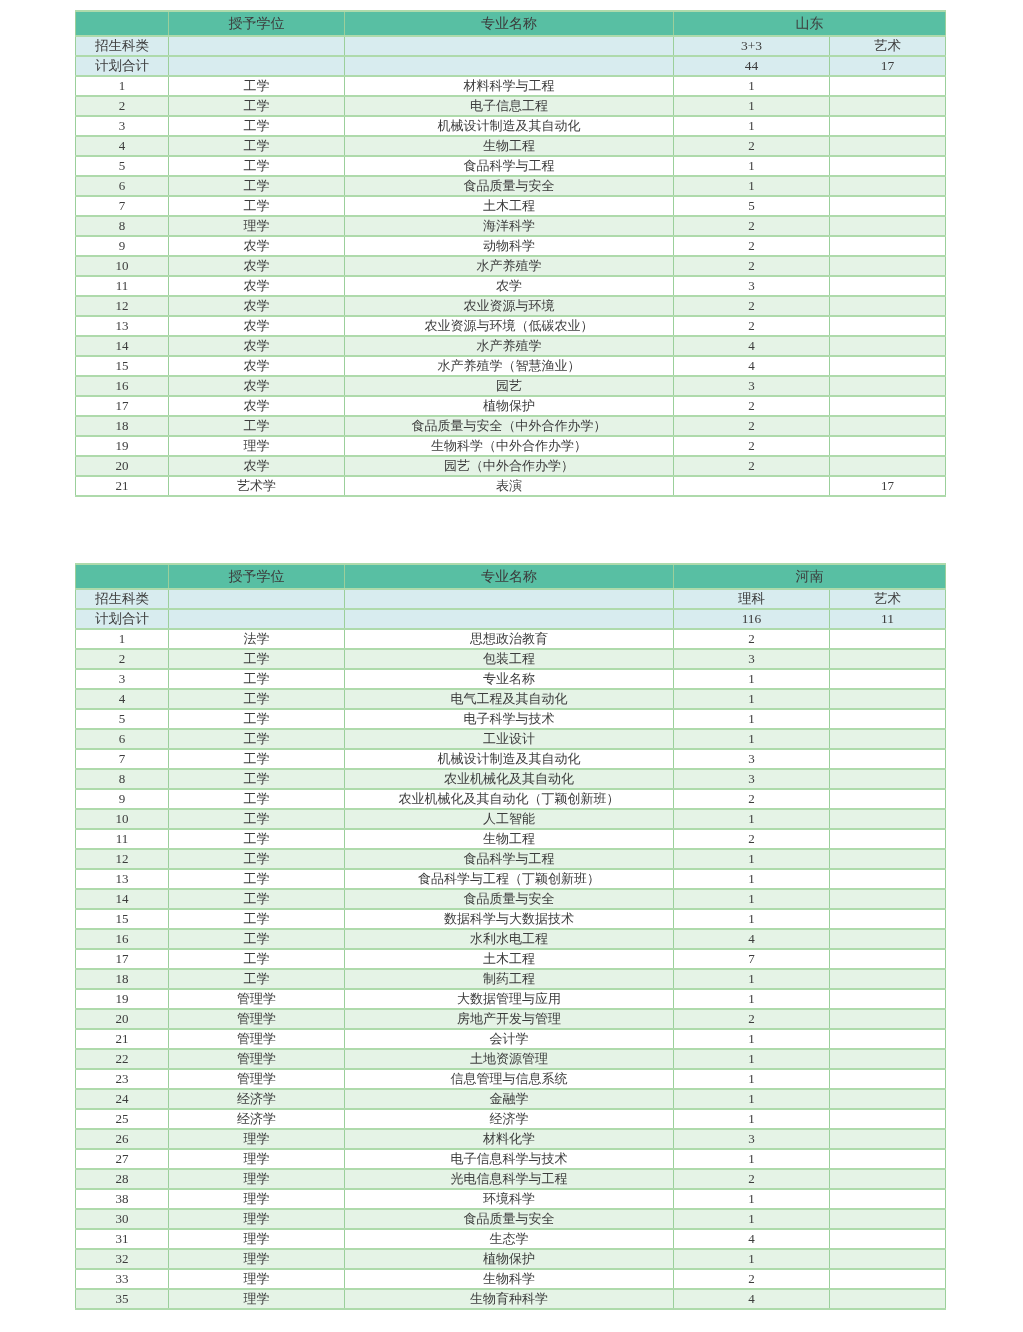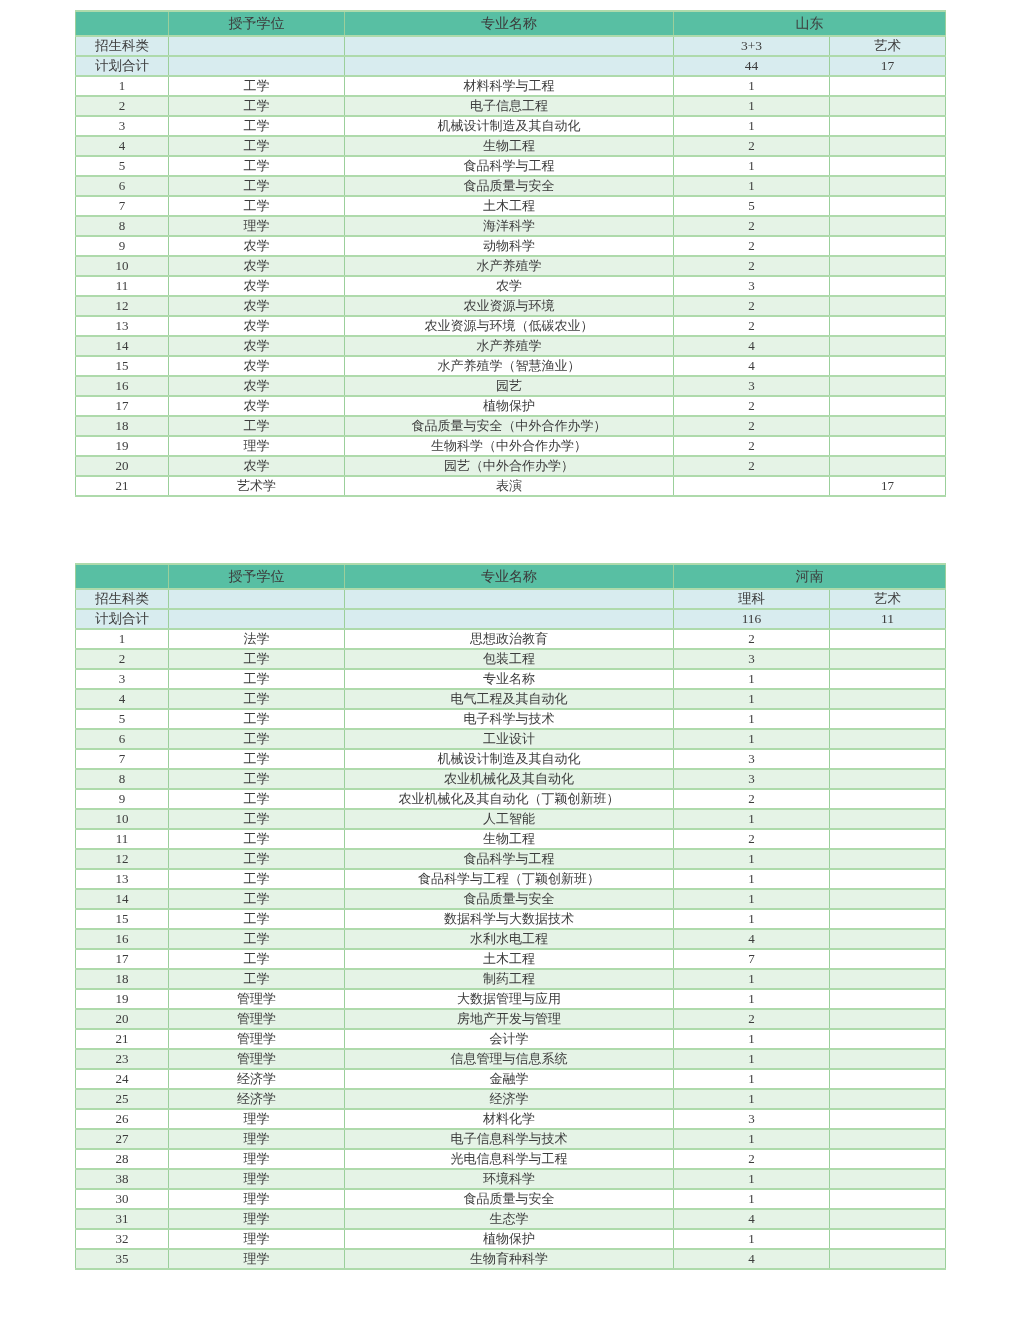--- a/index.html
+++ b/index.html
@@ -403,20 +403,27 @@
           <td></td>
         </tr>
         <tr>
           <td>21</td>
           <td>管理学</td>
           <td>会计学</td>
           <td>1</td>
           <td></td>
         </tr>
         <tr>
+          <td>22</td>
+          <td>管理学</td>
+          <td>土地资源管理</td>
+          <td>1</td>
+          <td></td>
+        </tr>
+        <tr>
           <td>23</td>
           <td>管理学</td>
           <td>信息管理与信息系统</td>
           <td>1</td>
           <td></td>
         </tr>
         <tr>
           <td>24</td>
           <td>经济学</td>
           <td>金融学</td>
@@ -470,20 +477,27 @@
           <td>理学</td>
           <td>生态学</td>
           <td>4</td>
           <td></td>
         </tr>
         <tr>
           <td>32</td>
           <td>理学</td>
           <td>植物保护</td>
           <td>1</td>
+          <td></td>
+        </tr>
+        <tr>
+          <td>33</td>
+          <td>理学</td>
+          <td>生物科学</td>
+          <td>2</td>
           <td></td>
         </tr>
         <tr>
           <td>35</td>
           <td>理学</td>
           <td>生物育种科学</td>
           <td>4</td>
           <td></td>
         </tr>
       </tbody>

